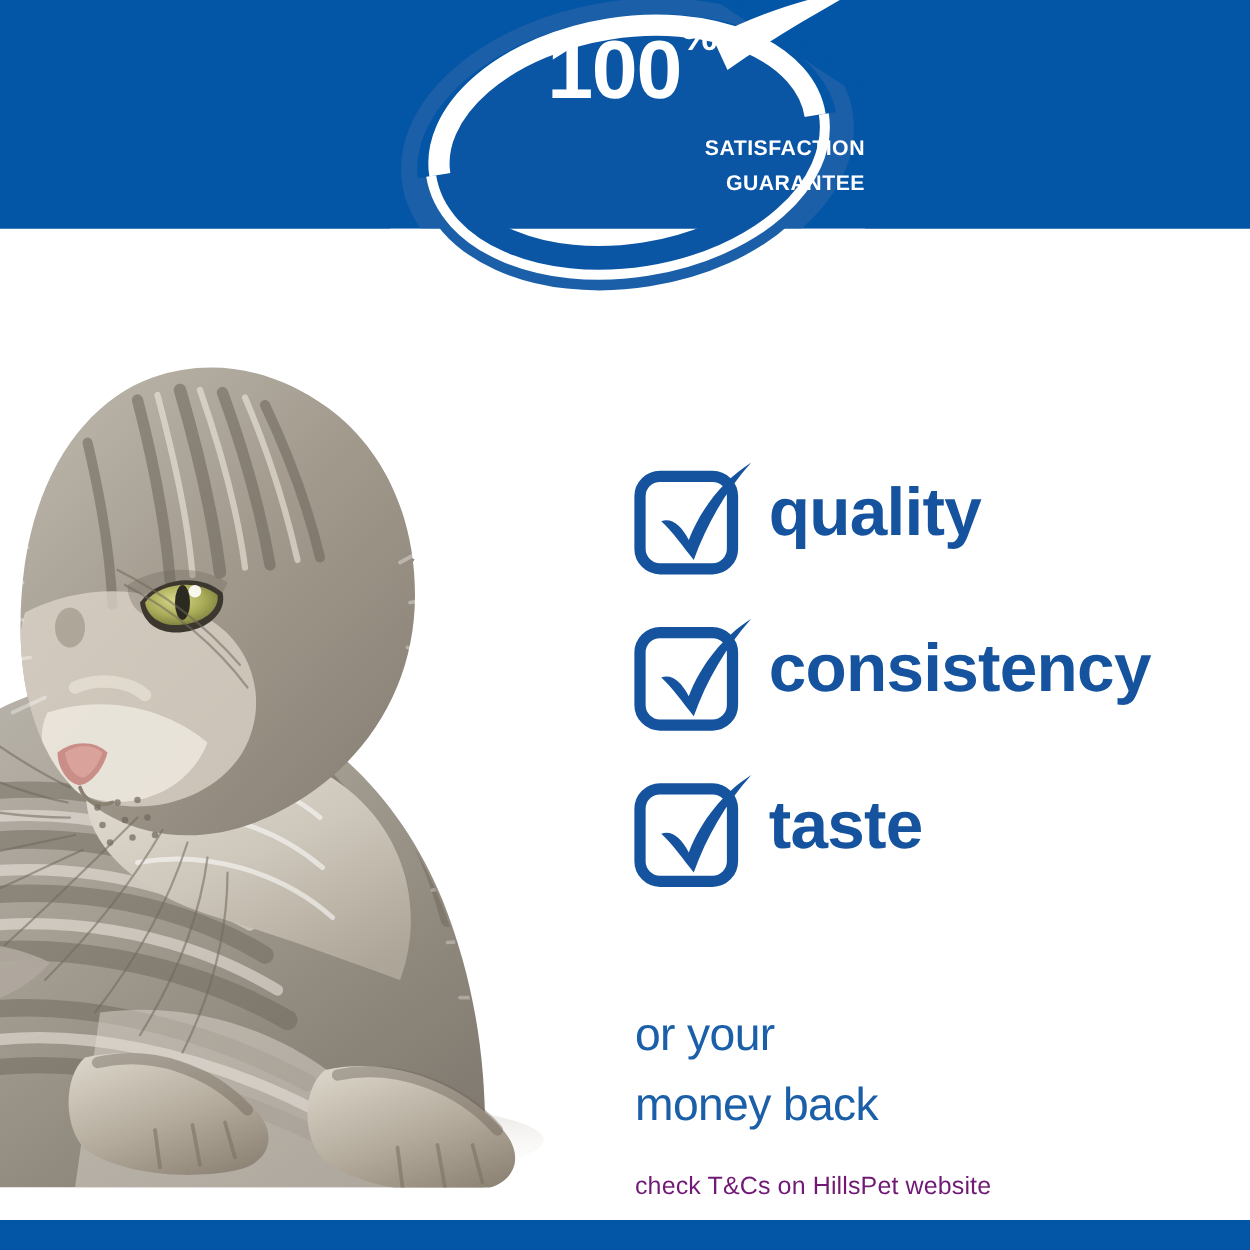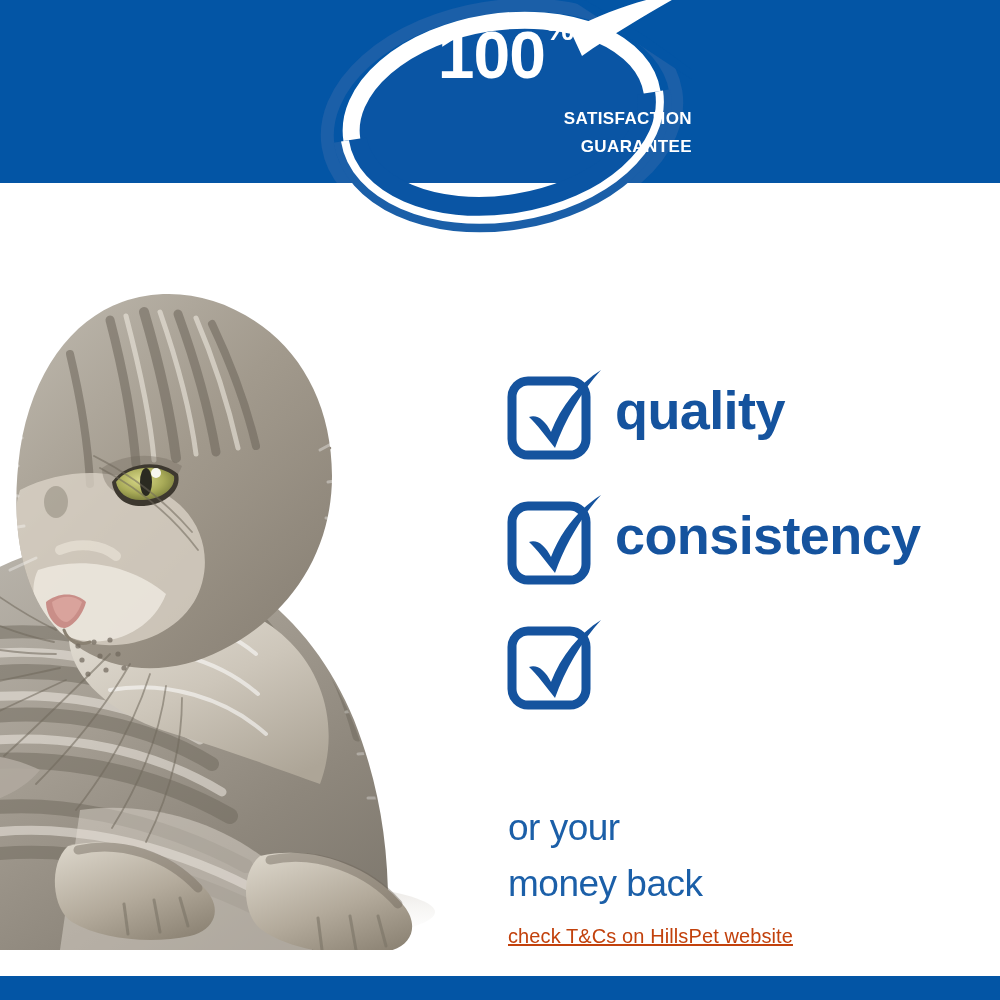--- a/index.html
+++ b/index.html
@@ -119,27 +119,26 @@
   }
   .closing-line {
     color:#1b5fa8;
     font-size:37px;
     line-height:56px;
     font-weight:normal;
     letter-spacing:-0.5px;
     white-space:nowrap;
   }
   .closing-note {
-    margin-top:12px;
-    color:#c2410c;
+    margin-top:25px;
+    color:#701a75;
     font-size:20px;
     line-height:24px;
     letter-spacing:0.1px;
     white-space:nowrap;
-    text-decoration:underline;
   }
 </style>
 </head>
 <body>
 
 <div id="ad">
 
   <div class="bar-top"></div>
 
   <div class="bar-bottom"></div>
@@ -439,20 +438,21 @@
     </div>
 
     <div class="check-row">
       <span class="check-icon">
         <svg viewBox="0 0 92 92" xmlns="http://www.w3.org/2000/svg">
           <rect x="7" y="11" width="74" height="74" rx="16" ry="16" fill="none" stroke="#15539e" stroke-width="9"></rect>
           <path d="M24 47 C32 44 40 50 46 62 C56 36 74 14 96 0
                    C76 22 60 50 50 78 C42 68 32 54 24 47 Z" fill="#15539e"></path>
         </svg>
       </span>
+      <span class="check-label">taste</span>
     </div>
 
   </div>
 
   <div class="closing">
     <div class="closing-line">or your</div>
     <div class="closing-line">money back</div>
     <div class="closing-note">check T&amp;Cs on HillsPet website</div>
   </div>
 

